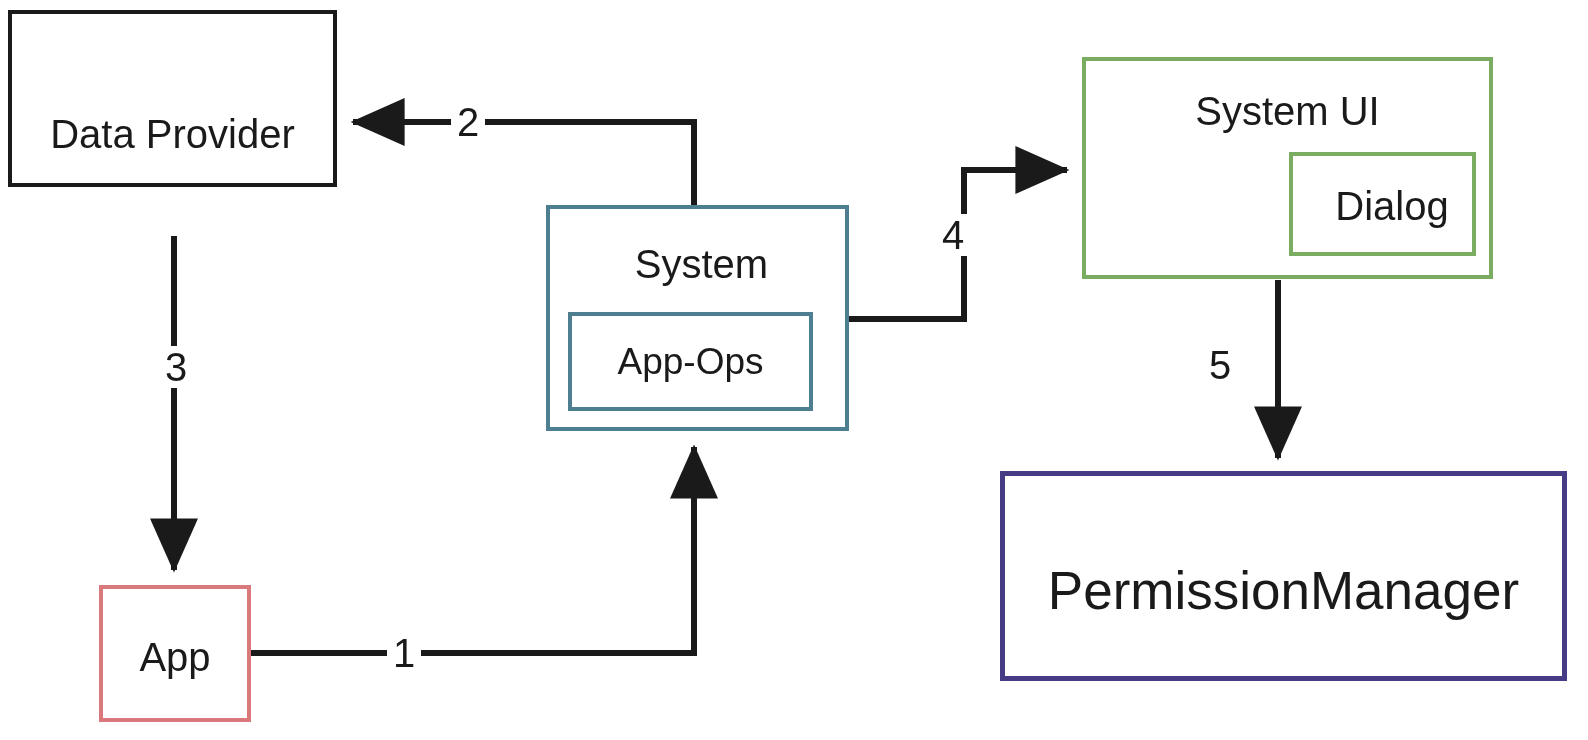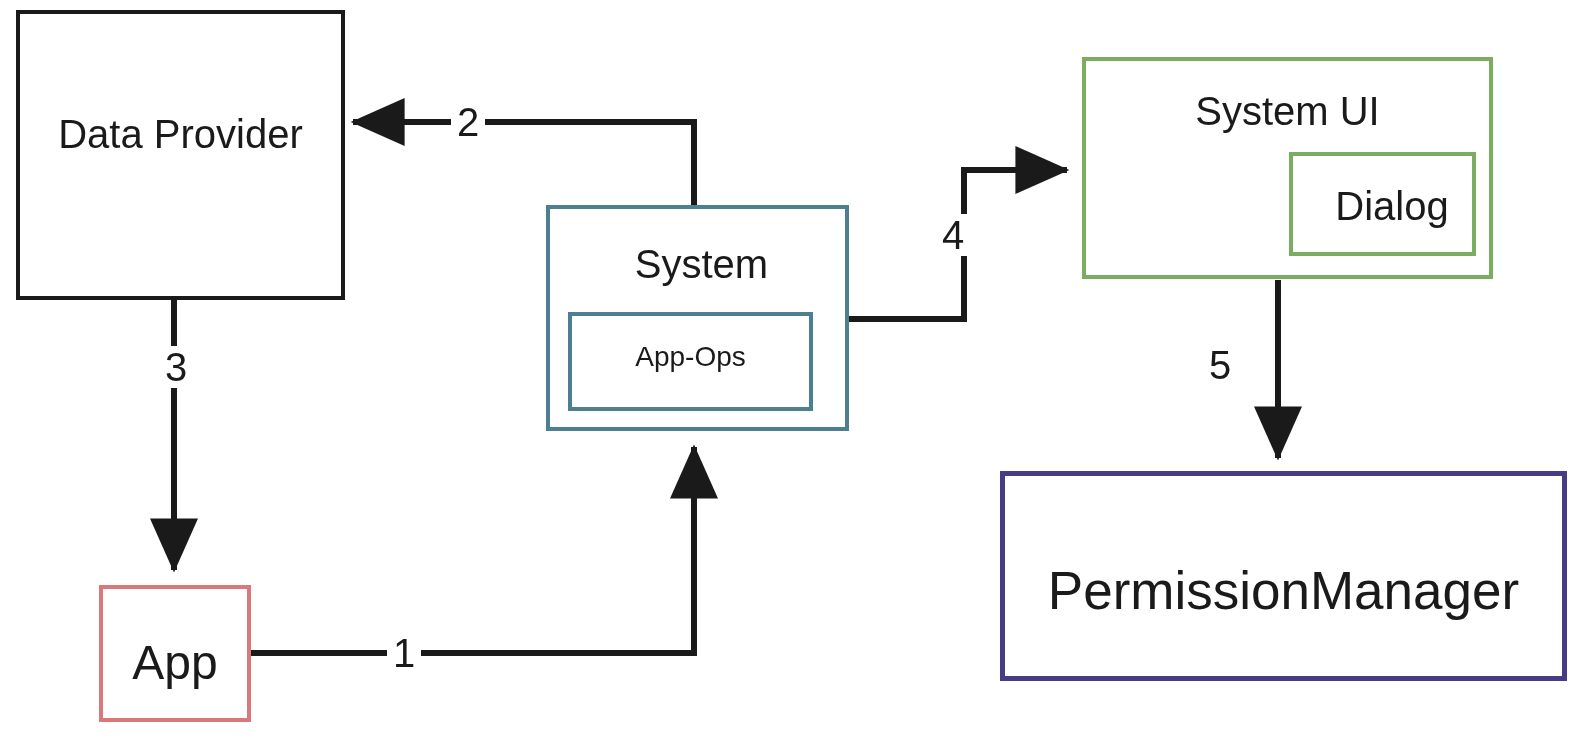--- a/index.html
+++ b/index.html
@@ -33,39 +33,39 @@
   .node-label {
     position: absolute;
     left: 0;
     right: 0;
     text-align: center;
     color: #1a1a1a;
     white-space: nowrap;
   }
   
   .n-data-provider {
-    left: 16px; top: 10px; width: 329px; height: 290px;
+    left: 8px; top: 10px; width: 329px; height: 177px;
     border: 4px solid #1a1a1a;
     z-index: 3;
   }
   .n-data-provider .node-label { top: 98px; font-size: 40px; }
 
   .n-system {
     left: 546px; top: 205px; width: 303px; height: 226px;
     border: 4px solid #4d7f91;
     z-index: 3;
   }
   .n-system .node-label { top: 33px; font-size: 40px; padding-left: 8px; }
 
   .n-app-ops {
     left: 568px; top: 312px; width: 245px; height: 99px;
     border: 4px solid #4d7f91;
     z-index: 4;
   }
-  .n-app-ops .node-label { top: 25px; font-size: 28px; }
+  .n-app-ops .node-label { top: 25px; font-size: 37px; }
 
   .n-system-ui {
     left: 1082px; top: 57px; width: 411px; height: 222px;
     border: 4px solid #7aad62;
     z-index: 3;
   }
   .n-system-ui .node-label { top: 28px; font-size: 40px; }
 
   .n-dialog {
     left: 1289px; top: 152px; width: 187px; height: 104px;
@@ -79,21 +79,21 @@
     border: 5px solid #463b85;
     z-index: 3;
   }
   .n-permission-manager .node-label { top: 84px; font-size: 53px; }
 
   .n-app {
     left: 99px; top: 585px; width: 152px; height: 137px;
     border: 4px solid #d9797c;
     z-index: 3;
   }
-  .n-app .node-label { top: 46px; font-size: 48px; }
+  .n-app .node-label { top: 46px; font-size: 40px; }
 
   
   .edge-label {
     position: absolute;
     font-size: 40px;
     color: #1a1a1a;
     background: #ffffff;
     line-height: 1;
     padding: 1px 6px;
     z-index: 5;

